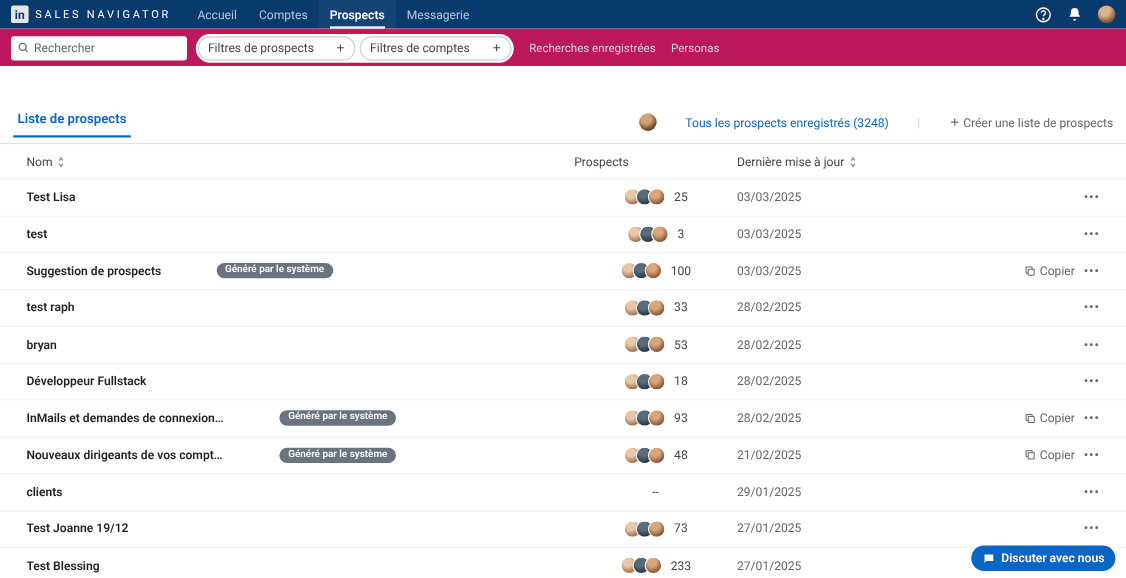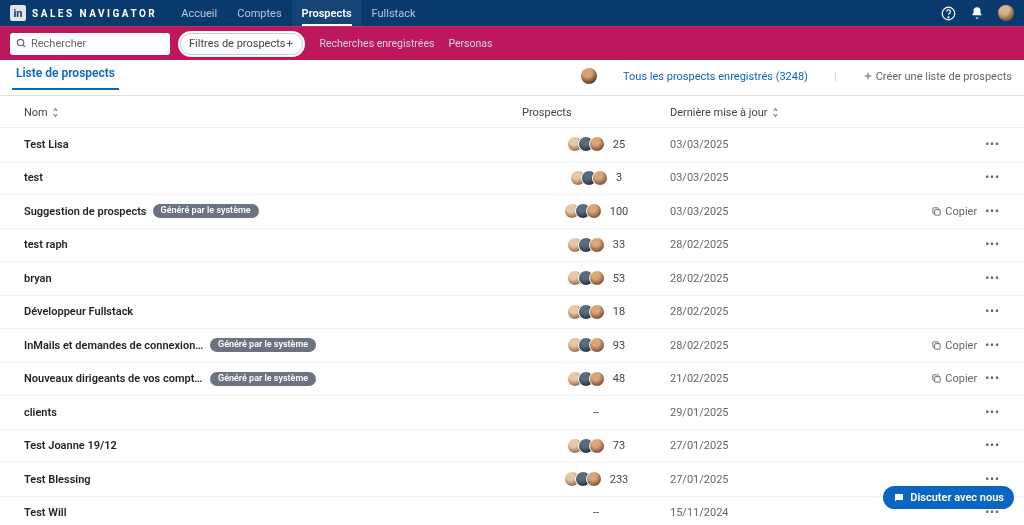--- a/index.html
+++ b/index.html
@@ -1,75 +1,75 @@
 <!DOCTYPE html>
 <html><head>
 <meta charset="utf-8">
 <style>
   * { box-sizing: border-box; margin: 0; padding: 0; }
   body { font-family: -apple-system, BlinkMacSystemFont, "Segoe UI", Roboto, sans-serif; background: #fff; color: #1d2226; width:1024px; height:525px; overflow:hidden; position:relative;}
   .topbar { background:#083a6e; height:26px; display:flex; align-items:center; padding:0 10px; color:#fff; font-size:11px; }
   .logo { background:#e5e5e5; color:#083a6e; width:16px; height:16px; display:flex; align-items:center; justify-content:center; border-radius:2px; font-weight:700; font-size:11px; margin-right:6px;}
-  .brand { font-weight:700; letter-spacing:2.5px; font-size:10px; margin-right:14px;}
+  .brand { font-weight:400; letter-spacing:2.5px; font-size:10px; margin-right:14px;}
   .nav-item { color:#b9c8d9; font-size:11px; padding:0 10px; height:26px; display:flex; align-items:center; cursor:pointer; position:relative;}
   .nav-item.active { color:#fff; font-weight:600; background:rgba(255,255,255,0.05);}
   .nav-item.active::after { content:""; position:absolute; bottom:0; left:10px; right:10px; height:2px; background:#fff;}
   .top-right { margin-left:auto; display:flex; align-items:center; gap:14px;}
   .icon-btn { color:#fff; cursor:pointer; display:flex; align-items:center;}
   .avatar-sm { width:16px; height:16px; border-radius:50%; background: radial-gradient(circle at 40% 30%, #d9b38c 30%, #8b5a3c 70%); }
 
   .filterbar { background:#be185d; height:34px; display:flex; align-items:center; padding:0 10px; gap:8px; border-top:1px solid rgba(255,255,255,0.08);}
   .searchbox { background:#fff; border-radius:3px; display:flex; align-items:center; height:22px; width:160px; padding:0 6px; font-size:11px; color:#666;}
   .searchbox svg { margin-right:4px;}
-  .pill-btn { background:#fff; border:1px solid #ccc; border-radius:12px; height:22px; padding:0 8px; font-size:11px; display:flex; align-items:center; gap:0; color:#444; cursor:pointer;}
+  .pill-btn { background:#fff; border:1px solid #ccc; border-radius:12px; height:22px; padding:0 8px; font-size:11px; display:flex; align-items:center; gap:20px; color:#444; cursor:pointer;}
   .pill-group { background:#fff; border-radius:14px; padding:2px; display:flex; gap:4px;}
   .link-sm { color:#cdd8e5; font-size:10.5px; cursor:pointer; margin-left:6px;}
 
-  .subheader { height:36px; border-bottom:1px solid #e0e0e0; display:flex; align-items:flex-end; padding:5px 12px;}
+  .subheader { height:36px; border-bottom:1px solid #e0e0e0; display:flex; align-items:flex-end; padding:5px 12px;margin-top:35px;}
   .tab-active { color:#0a66c2; font-size:12px; font-weight:600; padding:0 4px 8px; border-bottom:2px solid #0a66c2;}
   .sub-right { margin-left:auto; display:flex; align-items:center; gap:26px; padding-bottom:6px; font-size:11px;}
   .avatar-xs { width:16px; height:16px; border-radius:50%; background: radial-gradient(circle at 40% 30%, #d4a373 30%, #6b4423 70%); }
   .link-blue { color:#0a66c2; cursor:pointer;}
   .create-link { color:#666; display:flex; align-items:center; gap:3px; cursor:pointer;}
 
   .table-head { display:flex; padding:10px 24px 8px; font-size:11px; color:#444; border-bottom:1px solid #eee;}
   .col-name { flex:0 0 498px; display:flex; align-items:center; gap:3px;}
   .col-prospects { flex:0 0 148px;}
   .col-date { flex:1; display:flex; align-items:center; gap:3px;}
 
   .rows { }
   .row { display:flex; align-items:center; padding:0 24px; height:33.5px; border-bottom:1px solid #f0f0f0; font-size:11px;}
   .row .name { flex:0 0 498px; display:flex; align-items:center; gap:6px; font-weight:600; color:#1d2226;}
   .row .prospects { flex:0 0 148px; display:flex; align-items:center; gap:8px; color:#444;justify-content:center;}
   .row .date { flex:0 0 200px; color:#666;}
   .row .actions { margin-left:auto; display:flex; align-items:center; gap:8px; color:#666;}
-  .badge { background:#6b7280; color:#fff; font-size:9px; padding:2px 8px; border-radius:10px; line-height:1.1; text-align:center;}
+  .badge { background:#6b7280; color:#fff; font-size:9px; padding:2px 8px; border-radius:10px; line-height:1.1; text-align:center;margin-left:44px;}
   .facestack { display:flex; }
   .face { width:16px; height:16px; border-radius:50%; border:1.5px solid #fff; margin-left:-5px; background:#c9aa8c;}
   .face:first-child { margin-left:0;}
   .face.a { background: radial-gradient(circle at 40% 30%, #e6c8a8 30%, #a87752 70%);}
   .face.b { background: radial-gradient(circle at 40% 30%, #5a6b7c 30%, #2f3b47 70%);}
   .face.c { background: radial-gradient(circle at 40% 30%, #d9a679 30%, #8b5a3c 70%);}
   .copy-link { display:flex; align-items:center; gap:3px; cursor:pointer; color:#666;}
   .more { cursor:pointer; color:#666; font-weight:700; letter-spacing:1px;}
   .truncate { max-width:180px; white-space:nowrap; overflow:hidden; text-overflow:ellipsis;}
 
-  .chat-btn { position:absolute; bottom:16px; right:10px; background:#0a66c2; color:#fff; border-radius:16px; padding:5px 10px; font-size:11px; font-weight:600; display:flex; align-items:center; gap:5px; cursor:pointer;}
+  .chat-btn { position:absolute; bottom:6px; right:10px; background:#0a66c2; color:#fff; border-radius:16px; padding:5px 10px; font-size:11px; font-weight:600; display:flex; align-items:center; gap:5px; cursor:pointer;}
   svg { display:block;}
 </style>
 </head>
 <body>
 
 <div class="topbar">
   <div class="logo">in</div>
   <div class="brand">SALES NAVIGATOR</div>
   <div class="nav-item">Accueil</div>
   <div class="nav-item">Comptes</div>
   <div class="nav-item active">Prospects</div>
-  <div class="nav-item">Fullstack</div>
+  <div class="nav-item">Messagerie</div>
   <div class="top-right">
     <span class="icon-btn">
       <svg width="15" height="15" viewBox="0 0 24 24" fill="none" stroke="#fff" stroke-width="2">
           <circle cx="12" cy="12" r="10"></circle>
           <path d="M9 9a3 3 0 1 1 4.5 2.6c-.8.5-1.5 1-1.5 2.4"></path>
           <circle cx="12" cy="18" r="0.8" fill="#fff"></circle>
         </svg>
     </span>
     <span class="icon-btn">
       <svg width="14" height="14" viewBox="0 0 24 24" fill="#fff">
@@ -84,20 +84,27 @@
   <div class="searchbox">
     <svg width="11" height="11" viewBox="0 0 24 24" fill="none" stroke="#666" stroke-width="2.5">
         <circle cx="10" cy="10" r="7"></circle>
         <line x1="20" y1="20" x2="15" y2="15"></line>
       </svg>
     <span>Rechercher</span>
   </div>
   <div class="pill-group">
     <div class="pill-btn">
       <span>Filtres de prospects</span>
+      <svg width="9" height="9" viewBox="0 0 24 24" fill="none" stroke="#444" stroke-width="2.5">
+          <line x1="12" y1="4" x2="12" y2="20"></line>
+          <line x1="4" y1="12" x2="20" y2="12"></line>
+        </svg>
+    </div>
+    <div class="pill-btn">
+      <span>Filtres de comptes</span>
       <svg width="9" height="9" viewBox="0 0 24 24" fill="none" stroke="#444" stroke-width="2.5">
           <line x1="12" y1="4" x2="12" y2="20"></line>
           <line x1="4" y1="12" x2="20" y2="12"></line>
         </svg>
     </div>
   </div>
   <span class="link-sm">Recherches enregistrées</span>
   <span class="link-sm">Personas</span>
 </div>
 

